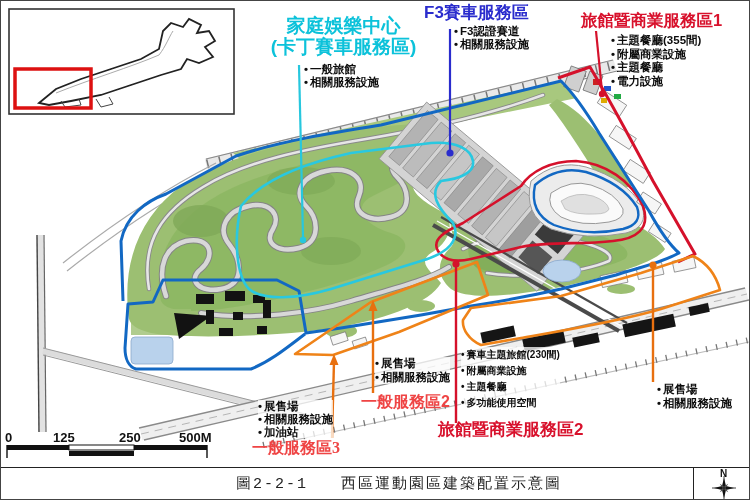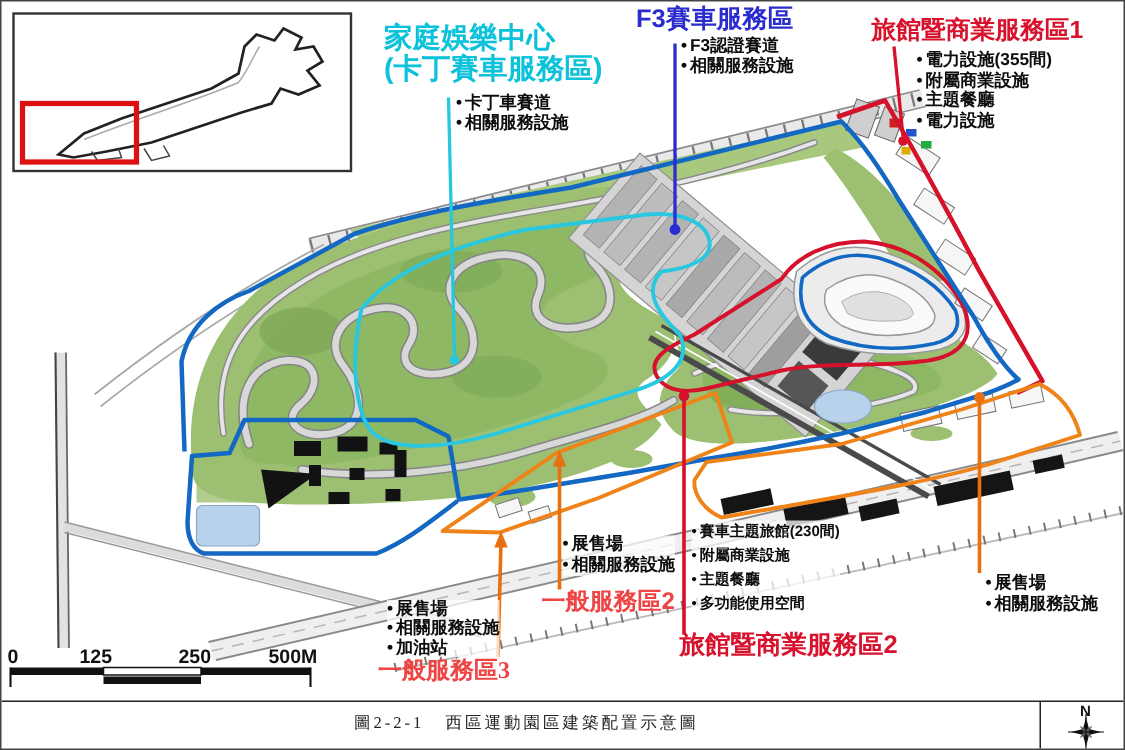--- a/index.html
+++ b/index.html
@@ -12,22 +12,22 @@
   .c-blue{color:#2a2ccd}
   .c-red{color:#d8112c}
   .c-orange{color:#ef4444}
   .bullets{position:absolute;color:#0d0d0d;font-weight:bold;}
   .bl{white-space:nowrap;}
   .bl::before{content:"•";margin-right:2px;}
   #note-row{position:absolute;left:383px;top:450px;width:360px;border-top:1.5px solid #222;
             padding-top:2px;font-family:"DejaVu Serif",serif;font-size:10.5px;color:#111;
             letter-spacing:.5px;white-space:nowrap;}
   #caption-row{position:absolute;left:0;top:466px;width:750px;height:34px;border-top:1.5px solid #222;}
-  #caption-text{position:absolute;left:235px;top:6px;font-family:Liberation Serif, serif;
-                font-size:11px;color:#222;letter-spacing:2px;}
+  #caption-text{position:absolute;left:235px;top:6px;font-family:Liberation Mono, monospace;
+                font-size:15px;color:#222;letter-spacing:2px;}
   #compass-cell{position:absolute;left:692px;top:0;width:58px;height:34px;border-left:1.5px solid #222;}
 </style>
 </head>
 <body>
 
 <div id="page">
 
   <svg width="750" height="500" viewBox="0 0 750 500">
     <defs>
       <pattern id="hatch" width="5" height="5" patternTransform="rotate(45)">
@@ -249,50 +249,50 @@
       <text x="-4" y="-11" font-family="Liberation Sans, sans-serif" font-size="10" font-weight="bold" fill="#111">N</text>
       <g>
         <path d="M0,-10 L2,-2 L10,0 L2,2 L0,10 L-2,2 L-10,0 L-2,-2 Z" fill="#111"></path>
         <path d="M0,-10 L2,-2 L10,0 L2,2 L0,10 L-2,2 L-10,0 L-2,-2 Z" fill="#555" transform="rotate(45) scale(.6)"></path>
         <line x1="0" y1="-12" x2="0" y2="12" stroke="#111" stroke-width=".8"></line>
         <line x1="-12" y1="0" x2="12" y2="0" stroke="#111" stroke-width=".8"></line>
       </g>
     </g>
   </svg>
 
-  <div class="lbl c-cyan" style="left:255px;top:15px;width:175px;text-align:left;font-size:19px;">
+  <div class="lbl c-cyan" style="left:255px;top:15px;width:175px;text-align:center;font-size:19px;">
     <div>家庭娛樂中心</div>
     <div>(卡丁賽車服務區)</div>
   </div>
   <div class="bullets" style="left:303px;top:62px;font-size:11.5px;line-height:13px;">
-    <div class="bl"><span>卡丁車賽道</span></div>
+    <div class="bl"><span>一般旅館</span></div>
     <div class="bl"><span>相關服務設施</span></div>
   </div>
 
   <div class="lbl c-blue" style="left:423px;top:3px;font-size:17px;">F3賽車服務區</div>
   <div class="bullets" style="left:453px;top:24px;font-size:11.5px;line-height:12.5px;">
     <div class="bl"><span>F3認證賽道</span></div>
     <div class="bl"><span>相關服務設施</span></div>
   </div>
 
   <div class="lbl c-red" style="left:580px;top:11px;font-size:16.5px;">旅館暨商業服務區1</div>
   <div class="bullets" style="left:610px;top:33px;font-size:11.5px;line-height:13.5px;">
-    <div class="bl"><span>電力設施(355間)</span></div>
+    <div class="bl"><span>主題餐廳(355間)</span></div>
     <div class="bl"><span>附屬商業設施</span></div>
     <div class="bl"><span>主題餐廳</span></div>
     <div class="bl"><span>電力設施</span></div>
   </div>
 
   <div class="bullets" style="left:460px;top:346px;font-size:10px;line-height:16px;background:rgba(255,255,255,.75);">
     <div class="bl"><span>賽車主題旅館(230間)</span></div>
     <div class="bl"><span>附屬商業設施</span></div>
     <div class="bl"><span>主題餐廳</span></div>
     <div class="bl"><span>多功能使用空間</span></div>
   </div>
-  <div class="lbl c-red" style="left:452px;top:420px;font-size:17px;text-align:right;">旅館暨商業服務區2</div>
+  <div class="lbl c-red" style="left:437px;top:420px;font-size:17px;text-align:right;">旅館暨商業服務區2</div>
 
   <div class="bullets" style="left:374px;top:356px;font-size:11.5px;line-height:13.5px;background:rgba(255,255,255,.75);">
     <div class="bl"><span>展售場</span></div>
     <div class="bl"><span>相關服務設施</span></div>
   </div>
   <div class="lbl c-orange" style="left:360px;top:392px;font-size:16px;">一般服務區2</div>
 
   <div class="bullets" style="left:257px;top:399px;font-size:11.5px;line-height:12.8px;background:rgba(255,255,255,.75);">
     <div class="bl"><span>展售場</span></div>
     <div class="bl"><span>相關服務設施</span></div>

